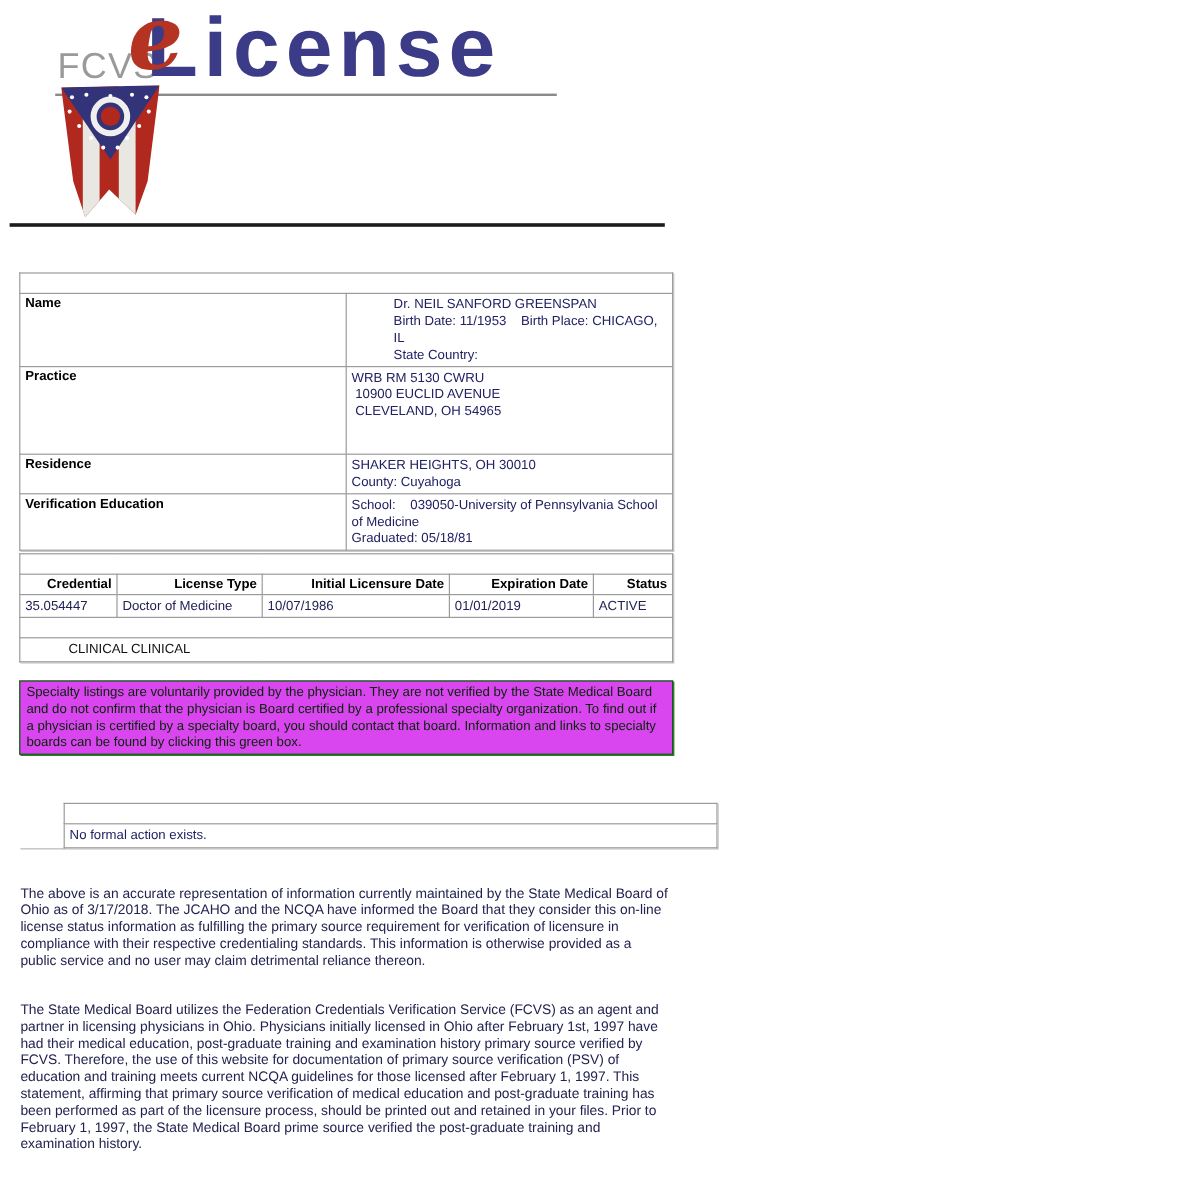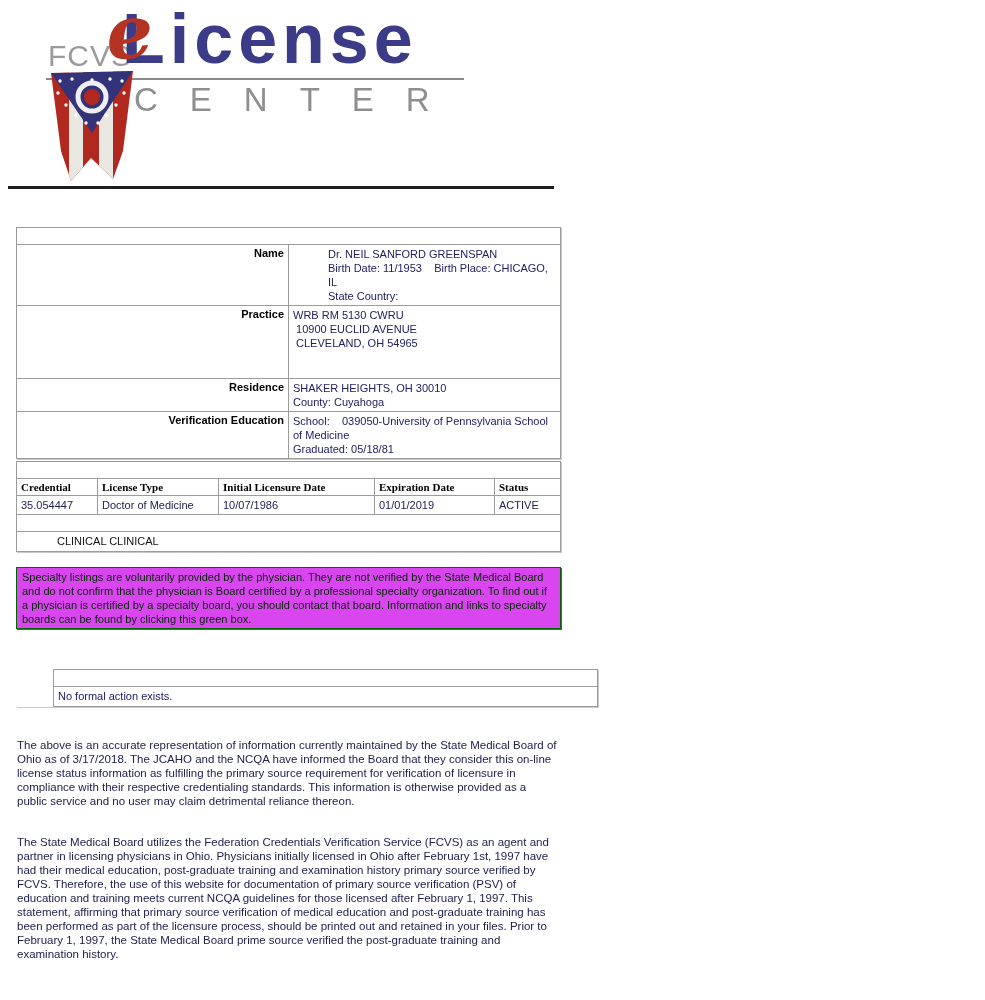--- a/index.html
+++ b/index.html
@@ -38,26 +38,26 @@
   table.grid{border-collapse:collapse;width:545px;table-layout:fixed;}
   table.grid td,table.grid th{
     border:1px solid #9b9b9b;font-size:11px;vertical-align:top;
     padding:2px 4px;background:#fff;word-wrap:break-word;
   }
   .bar{
     background:#8c102f;color:#fff;font-weight:bold;font-size:12px;
     padding:2px 6px;border:1px solid #9b9b9b;
   }
   .bar .right{float:right;color:#fff;font-weight:bold;cursor:pointer;font-size:11px;}
-  .label-cell{font-weight:bold;color:#000;width:108px;text-align:right;}
+  .label-cell{font-weight:bold;color:#000;width:108px;}
   .value{color:#212163;white-space:pre-wrap;line-height:14px;}
   .colhead th{
-    background:#d5d5d5;color:#000;font-weight:bold;text-align:left;
+    background:#d5d5d5;color:#000;font-weight:bold;text-align:right;
     font-size:12px;padding:3px 5px;
-    border:1px solid;border-color:#f2f2f2 #8a8a8a #8a8a8a #f2f2f2;font-family:Liberation Serif, serif;
+    border:1px solid;border-color:#f2f2f2 #8a8a8a #8a8a8a #f2f2f2;
   }
   .lic-val{color:#222255;line-height:14px;}
   .specialty-cell{color:#111;padding-left:40px !important;line-height:15px;}
 
   .green-box{
     position:absolute;left:16px;top:567px;width:533px;
     background:#d946ef;border:1px solid #006600;color:#062406;
     font-size:11px;line-height:14px;padding:2px 5px;cursor:pointer;
     box-shadow:1px 1px 0 #2c7a2c;
   }
@@ -68,21 +68,20 @@
   }
 </style>
 </head>
 <body>
 
 <div class="logo">
   <span class="logo-ohio">FCVS</span>
   <span class="logo-e">e</span>
   <span class="logo-license">License</span>
   <div class="logo-rule"></div>
-  <span class="logo-center">CENTER</span>
   <svg class="flag" width="94" height="112" viewBox="0 0 94 112">
     <defs>
       <clipPath id="flagclip">
         <path d="M7,2 L89,0 L79,80 L69,108 L47,87 L27,110 L17,80 Z"></path>
       </clipPath>
     </defs>
     <g clip-path="url(#flagclip)">
       <rect x="0" y="0" width="94" height="112" fill="#b0281e"></rect>
       <rect x="25" y="0" width="14" height="112" fill="#e9e7e2"></rect>
       <rect x="55" y="0" width="14" height="112" fill="#e9e7e2"></rect>

